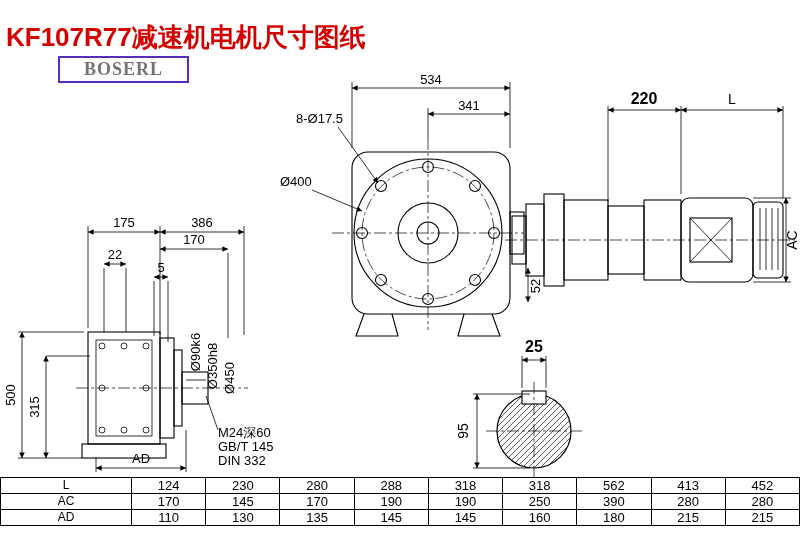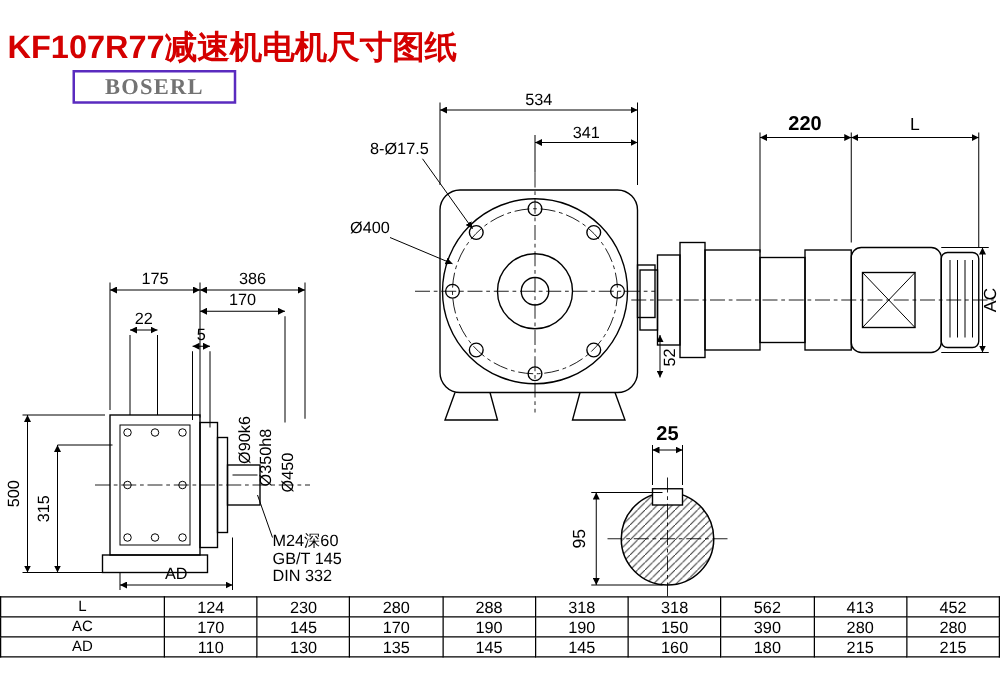--- a/index.html
+++ b/index.html
@@ -225,21 +225,21 @@
     <td>413</td>
     <td>452</td>
   </tr>
   <tr class="dr">
     <td class="c1">AC</td>
     <td>170</td>
     <td>145</td>
     <td>170</td>
     <td>190</td>
     <td>190</td>
-    <td>150</td>
+    <td>250</td>
     <td>390</td>
     <td>280</td>
     <td>280</td>
   </tr>
   <tr class="dr">
     <td class="c1">AD</td>
     <td>110</td>
     <td>130</td>
     <td>135</td>
     <td>145</td>

